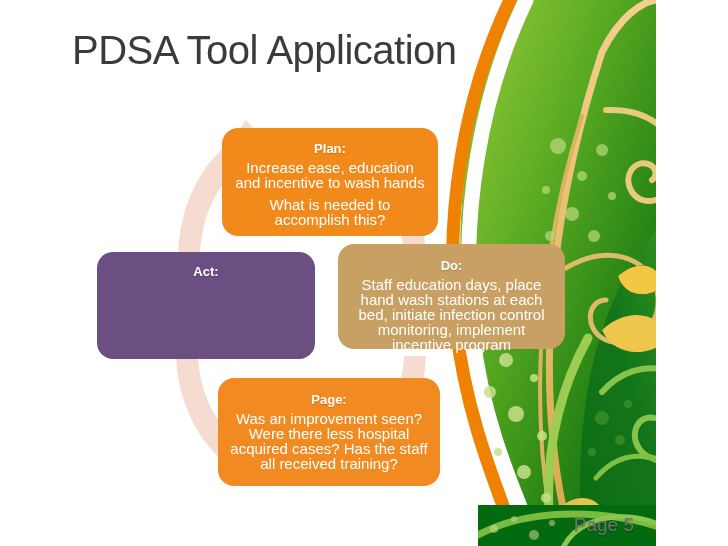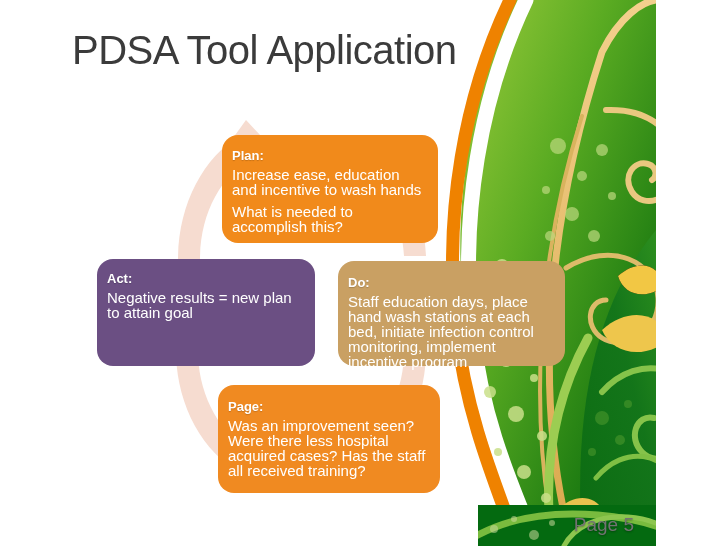--- a/index.html
+++ b/index.html
@@ -19,33 +19,32 @@
     font-size:40px;line-height:48px;color:#3b3b3b;
     letter-spacing:-0.5px;white-space:nowrap;
   }
 
   
   #arrows{position:absolute;left:60px;top:110px;width:480px;height:400px;}
 
   
   .pbox{
     position:absolute;border-radius:16px;color:#ffffff;
-    text-align:left;box-sizing:border-box;
+    text-align:center;box-sizing:border-box;
     padding:8px 10px 6px;
-    margin-top:7px;
   }
   .pbox .hd{
     font-size:13px;font-weight:bold;line-height:17px;margin-bottom:3px;
     text-shadow:0 1px 1px rgba(0,0,0,.18);
   }
   .pbox .bd{font-size:15px;line-height:15px;}
   .pbox .bd + .bd{margin-top:7px;}
 
   #box-plan{left:222px;top:128px;width:216px;height:108px;background:#f18a1b;padding-top:12px;}
-  #box-do{left:338px;top:254px;width:227px;height:105px;background:#c9a063;padding-top:13px;}
+  #box-do{left:338px;top:244px;width:227px;height:105px;background:#c9a063;padding-top:13px;}
   #box-act{left:97px;top:252px;width:218px;height:107px;background:#6b4f83;padding-top:11px;}
   #box-study{left:218px;top:378px;width:222px;height:108px;background:#f08a21;padding-top:13px;}
 
   
   #footer{
     position:absolute;left:478px;top:505px;width:250px;height:41px;
     background:#046a10;overflow:hidden;
   }
   #pagenum{
     position:absolute;right:22px;top:514px;
@@ -168,21 +167,20 @@
     <div class="bd">What  is needed to accomplish this?</div>
   </div>
 
   <div class="pbox" id="box-do" style="background: rgb(201, 160, 99);">
     <div class="hd">Do:</div>
     <div class="bd">Staff education days, place hand wash stations at each bed, initiate infection control monitoring, implement incentive program</div>
   </div>
 
   <div class="pbox" id="box-act" style="background: rgb(107, 79, 131);">
     <div class="hd">Act:</div>
-    <div class="bd">Negative results = new plan to attain goal</div>
   </div>
 
   <div class="pbox" id="box-study" style="background: rgb(240, 138, 33);">
     <div class="hd">Page:</div>
     <div class="bd">Was an improvement seen? Were there less hospital acquired cases? Has the staff all received training?</div>
   </div>
 
   <div id="footer">
     <svg width="250" height="41" viewBox="0 0 250 41" xmlns="http://www.w3.org/2000/svg">
       <rect x="0" y="0" width="250" height="41" fill="#046a10"></rect>

